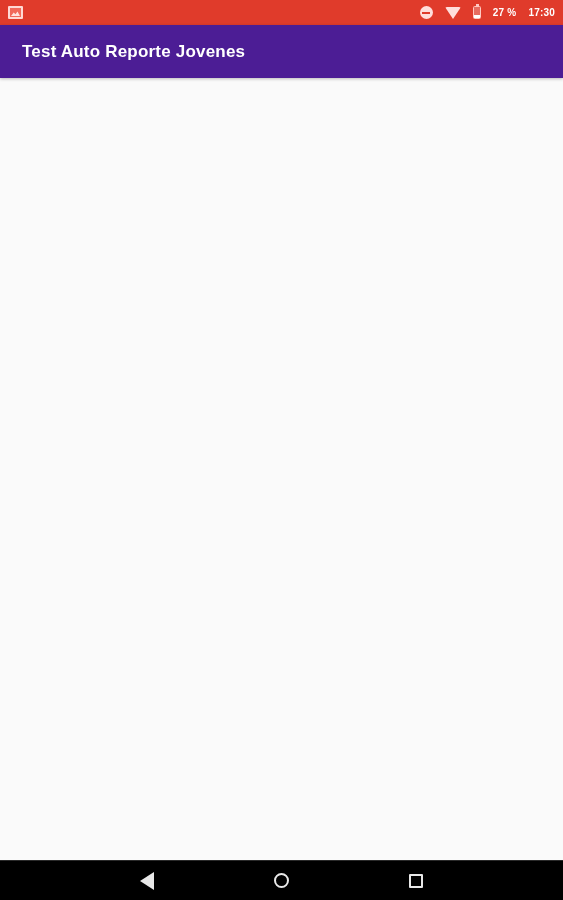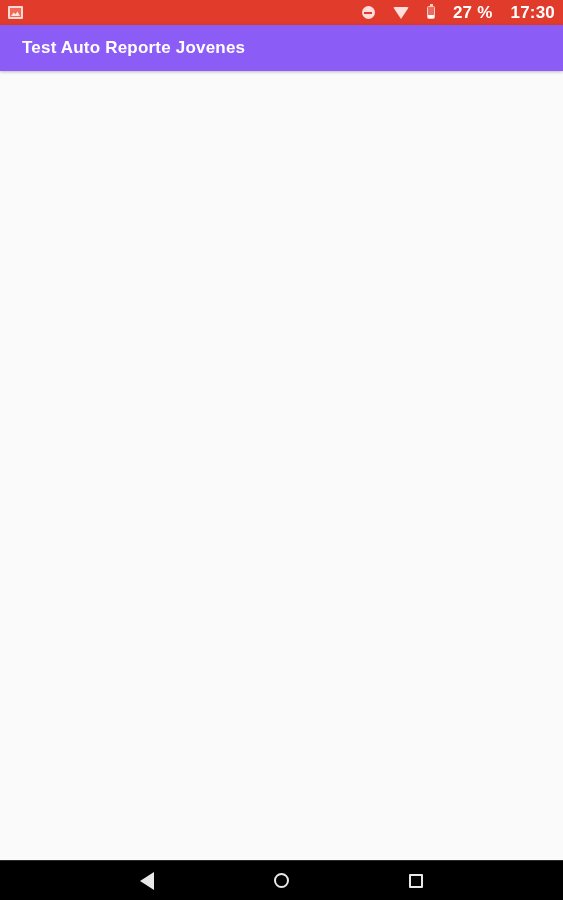--- a/index.html
+++ b/index.html
@@ -27,23 +27,23 @@
     display: flex;
     align-items: center;
     padding: 0 8px;
     box-sizing: border-box;
   }
   .status-left { display: flex; align-items: center; gap: 6px; }
   .status-right {
     margin-left: auto;
     display: flex;
     align-items: center;
-    gap: 18px;
+    gap: 12px;
     color: #ffffff;
-    font-size: 17px;
+    font-size: 10px;
     font-weight: bold;
     letter-spacing: .2px;
   }
   .photo-icon {
     width: 15px; height: 13px;
     border: 2px solid #ffd9d4;
     border-radius: 1px;
     background: #f2695a;
     position: relative;
     box-sizing: border-box;
@@ -89,22 +89,22 @@
     position: absolute;
     top: -3px; left: 2px;
     width: 3px; height: 2px;
     background: #ffc9c2;
   }
 
   
   .appbar {
     position: absolute;
     top: 25px; left: 0; right: 0;
-    height: 46px;
-    background: #8b5cf6;
+    height: 53px;
+    background: #4c1d95;
     display: flex;
     align-items: center;
     box-shadow: 0 1px 3px rgba(0,0,0,0.25);
   }
   .appbar-title {
     color: #ffffff;
     font-size: 17px;
     font-weight: bold;
     margin-left: 22px;
     letter-spacing: .2px;

